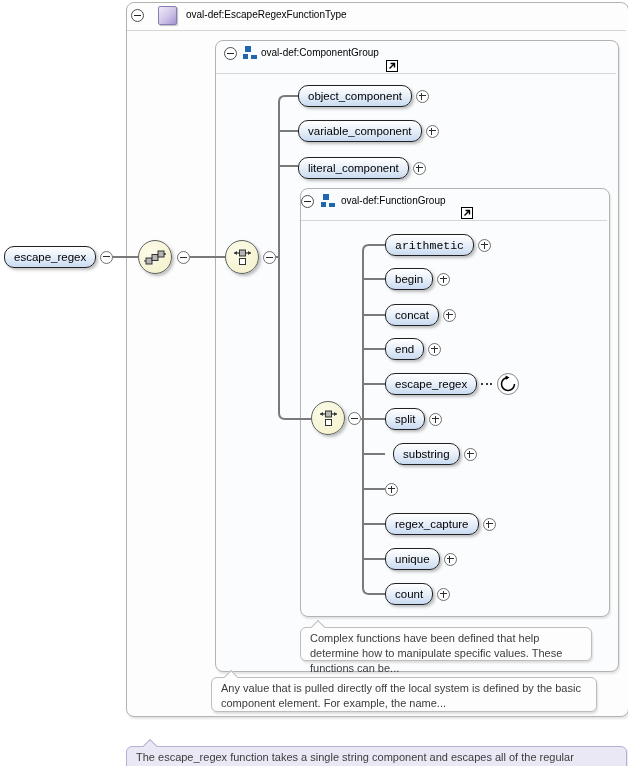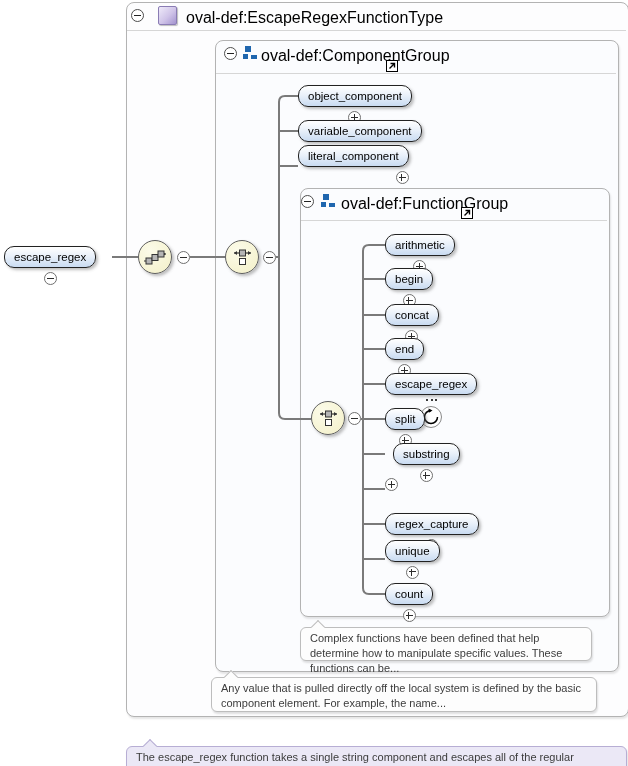--- a/index.html
+++ b/index.html
@@ -4,31 +4,31 @@
 <style>
   html,body{margin:0;padding:0;background:#fff;}
   #stage{position:relative;width:628px;height:766px;background:#ffffff;overflow:hidden;
          font-family:"Liberation Sans",sans-serif;color:#000;}
 
   
   .schema-box{position:absolute;background:#fdfdfe;border:1px solid #b3b3b3;border-radius:8px;
               box-shadow:1px 2px 2px rgba(0,0,0,0.10);z-index:1;}
   .hline{position:absolute;height:1px;background:#d6d6d6;z-index:2;}
 
-  .box-title{position:absolute;font-size:16px;white-space:nowrap;z-index:3;}
+  .box-title{position:absolute;font-size:10px;white-space:nowrap;z-index:3;}
 
   
   .occ{position:absolute;width:13px;height:13px;border:1px solid #6f6f6f;border-radius:50%;
        background:#fff;box-sizing:border-box;z-index:4;}
   .occ::before{content:"";position:absolute;left:2px;right:2px;top:4.5px;height:1px;background:#2d2d2d;}
   .occ.plus::after{content:"";position:absolute;top:2px;bottom:2px;left:4.5px;width:1px;background:#2d2d2d;}
   .occ.inrow{position:relative;flex:0 0 13px;}
 
   
-  .pill-row{position:absolute;display:flex;align-items:center;height:22px;gap:4px;z-index:3;flex-direction:column;}
+  .pill-row{position:absolute;display:flex;align-items:center;height:22px;gap:4px;z-index:3;}
   .pill{height:22px;line-height:21px;padding:0 9px;font-size:11.5px;white-space:nowrap;
         border:1px solid #222;border-radius:10px;box-sizing:border-box;
         background:linear-gradient(to bottom,#ffffff 0%,#eaf1fa 45%,#c9dbf1 100%);
         box-shadow:2px 2px 3px rgba(110,110,110,0.45);}
   .dotted{width:11px;height:0;border-top:2px dotted #3c3c3c;}
 
   
   .compositor{position:absolute;width:34px;height:34px;border-radius:50%;box-sizing:border-box;
               border:1px solid #5f5f5f;background:radial-gradient(circle at 35% 30%,#fcfbe9,#f3f0c8);
               box-shadow:2px 2px 3px rgba(110,110,110,0.45);z-index:3;
@@ -162,25 +162,25 @@
 
   <div id="rows-mount">
       <div class="pill-row" style="left: 298px; top: 85px;">
         <div class="pill">object_component</div>
         <span class="occ inrow plus"></span>
       </div>
       <div class="pill-row" style="left: 298px; top: 120px;">
         <div class="pill">variable_component</div>
         <span class="occ inrow plus"></span>
       </div>
-      <div class="pill-row" style="left: 298px; top: 145px; align-items: flex-end;">
+      <div class="pill-row" style="left: 298px; top: 157px;">
         <div class="pill">literal_component</div>
         <span class="occ inrow plus"></span>
       </div>
-      <div class="pill-row" style="left: 385px; top: 234px;">
+      <div class="pill-row" style="left: 385px; top: 234px; font-family: Liberation Mono, monospace;">
         <div class="pill">arithmetic</div>
         <span class="occ inrow plus"></span>
       </div>
       <div class="pill-row" style="left: 385px; top: 268px;">
         <div class="pill">begin</div>
         <span class="occ inrow plus"></span>
       </div>
       <div class="pill-row" style="left: 385px; top: 304px;">
         <div class="pill">concat</div>
         <span class="occ inrow plus"></span>

